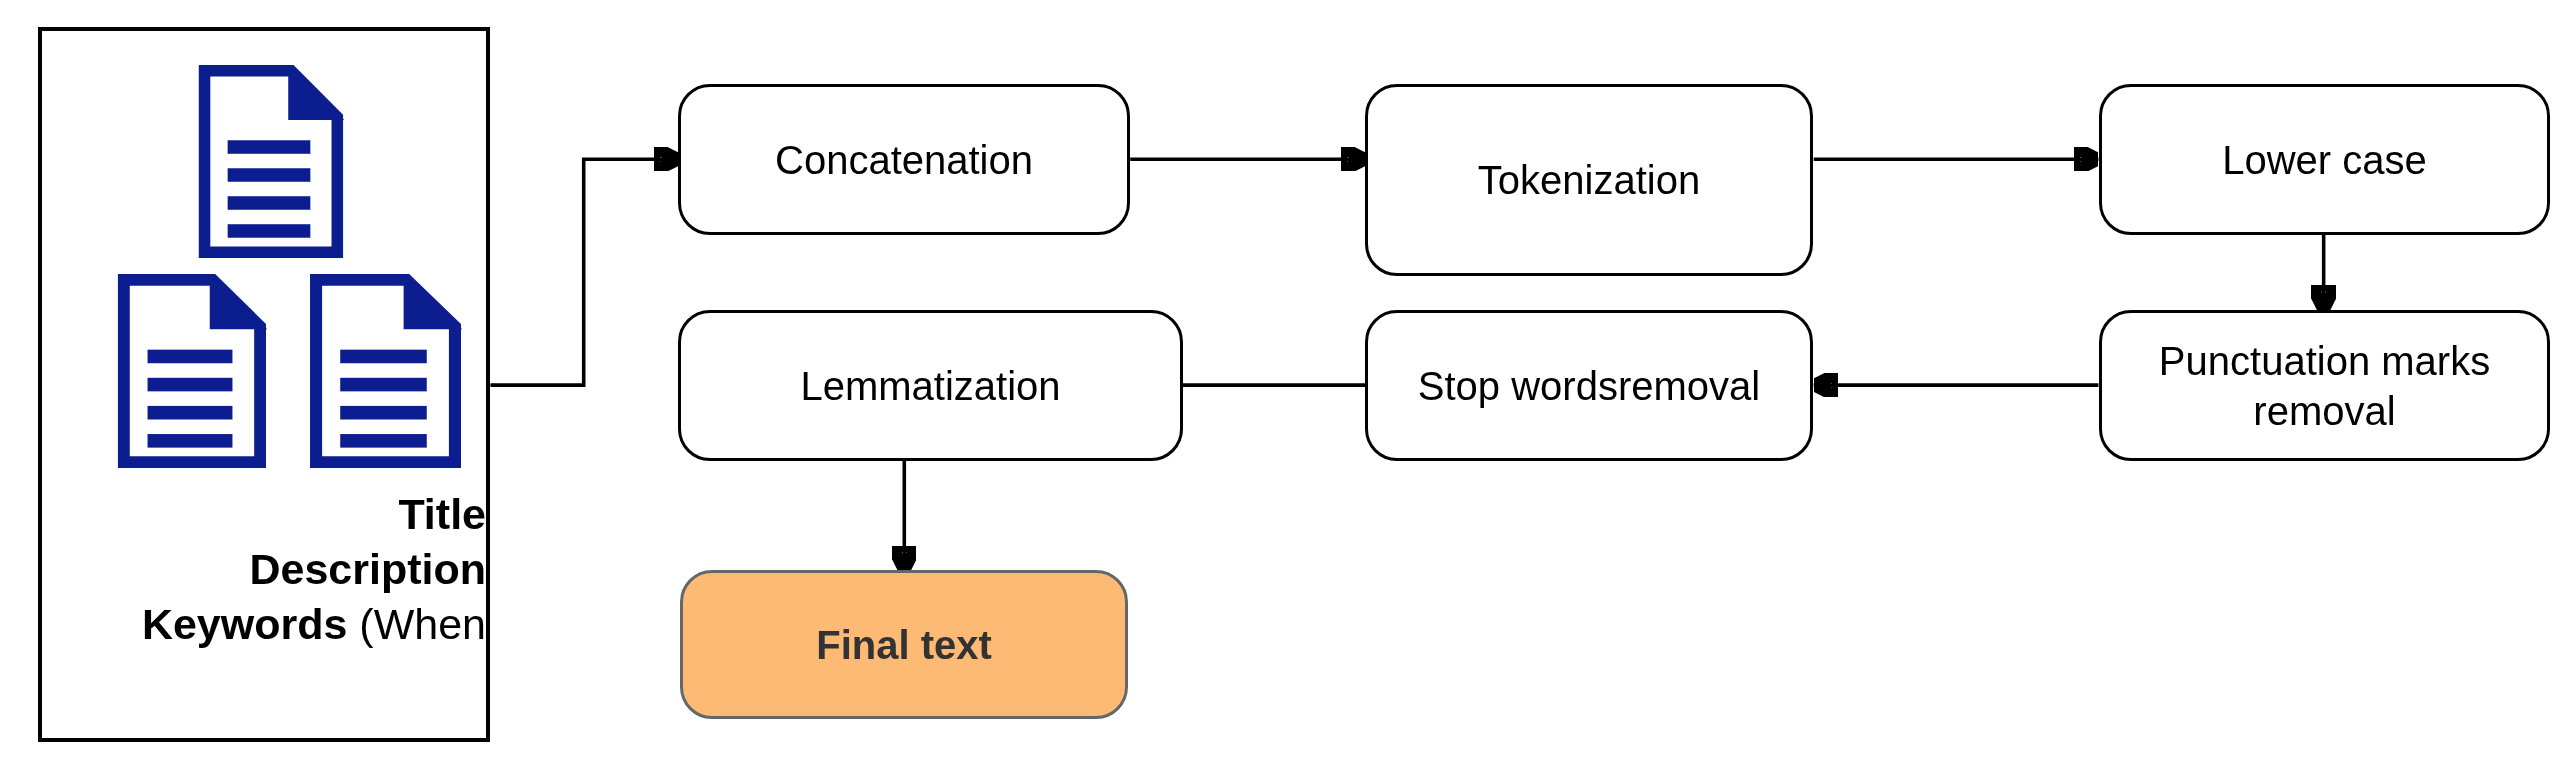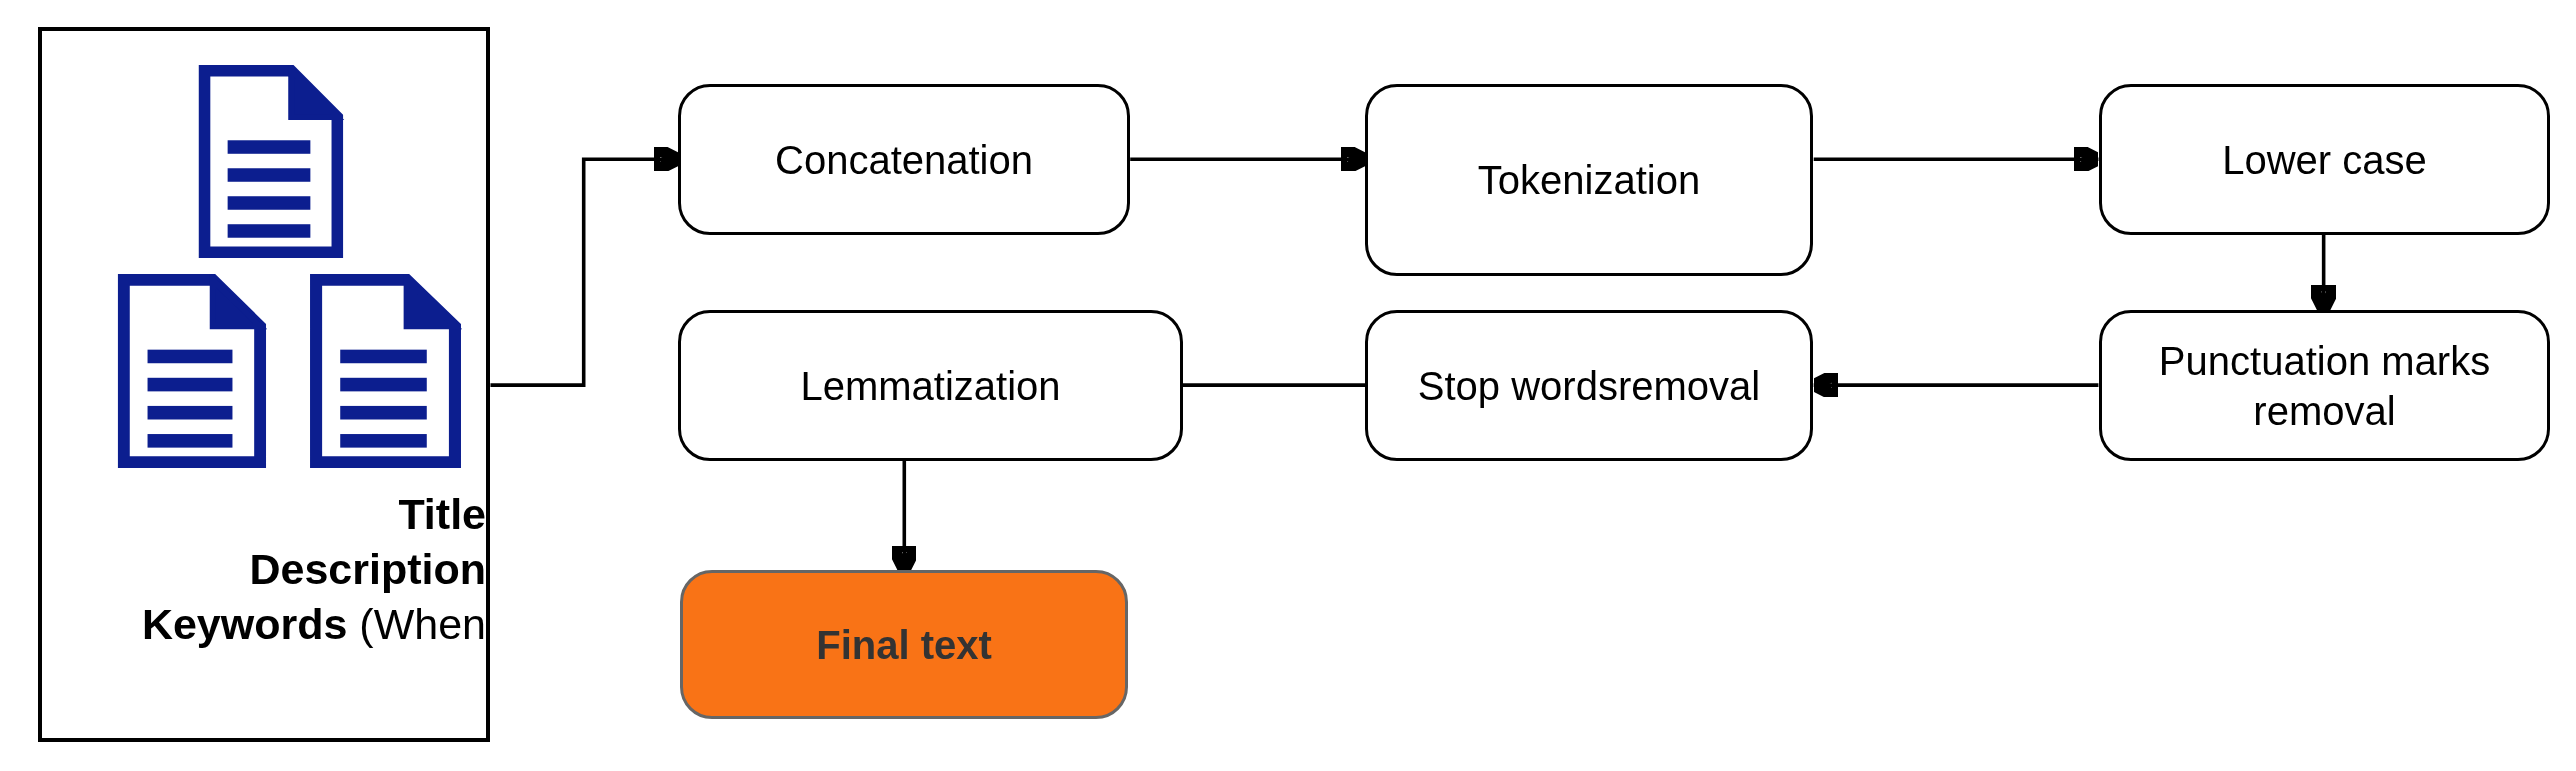--- a/index.html
+++ b/index.html
@@ -69,21 +69,21 @@
   }
   #node-concatenation { left: 678px;  top: 84px; width: 452px; height: 151px; }
   #node-tokenization  { left: 1365px; top: 84px; width: 448px; height: 192px; }
   #node-lowercase     { left: 2099px; top: 84px; width: 451px; height: 151px; }
   #node-lemmatization { left: 678px;  top: 310px; width: 505px; height: 151px; }
   #node-stopwords     { left: 1365px; top: 310px; width: 448px; height: 151px; }
   #node-punctuation   { left: 2099px; top: 310px; width: 451px; height: 151px; }
   #node-final {
     left: 680px; top: 570px; width: 448px; height: 149px;
     border-color: #666666;
-    background: #f97316;
+    background: #fdba74;
     color: #333333;
     font-weight: 700;
   }
 </style>
 </head>
 <body>
 
 <div class="canvas">
 
   <svg class="wires" viewBox="0 0 3590 1075" xmlns="http://www.w3.org/2000/svg">

